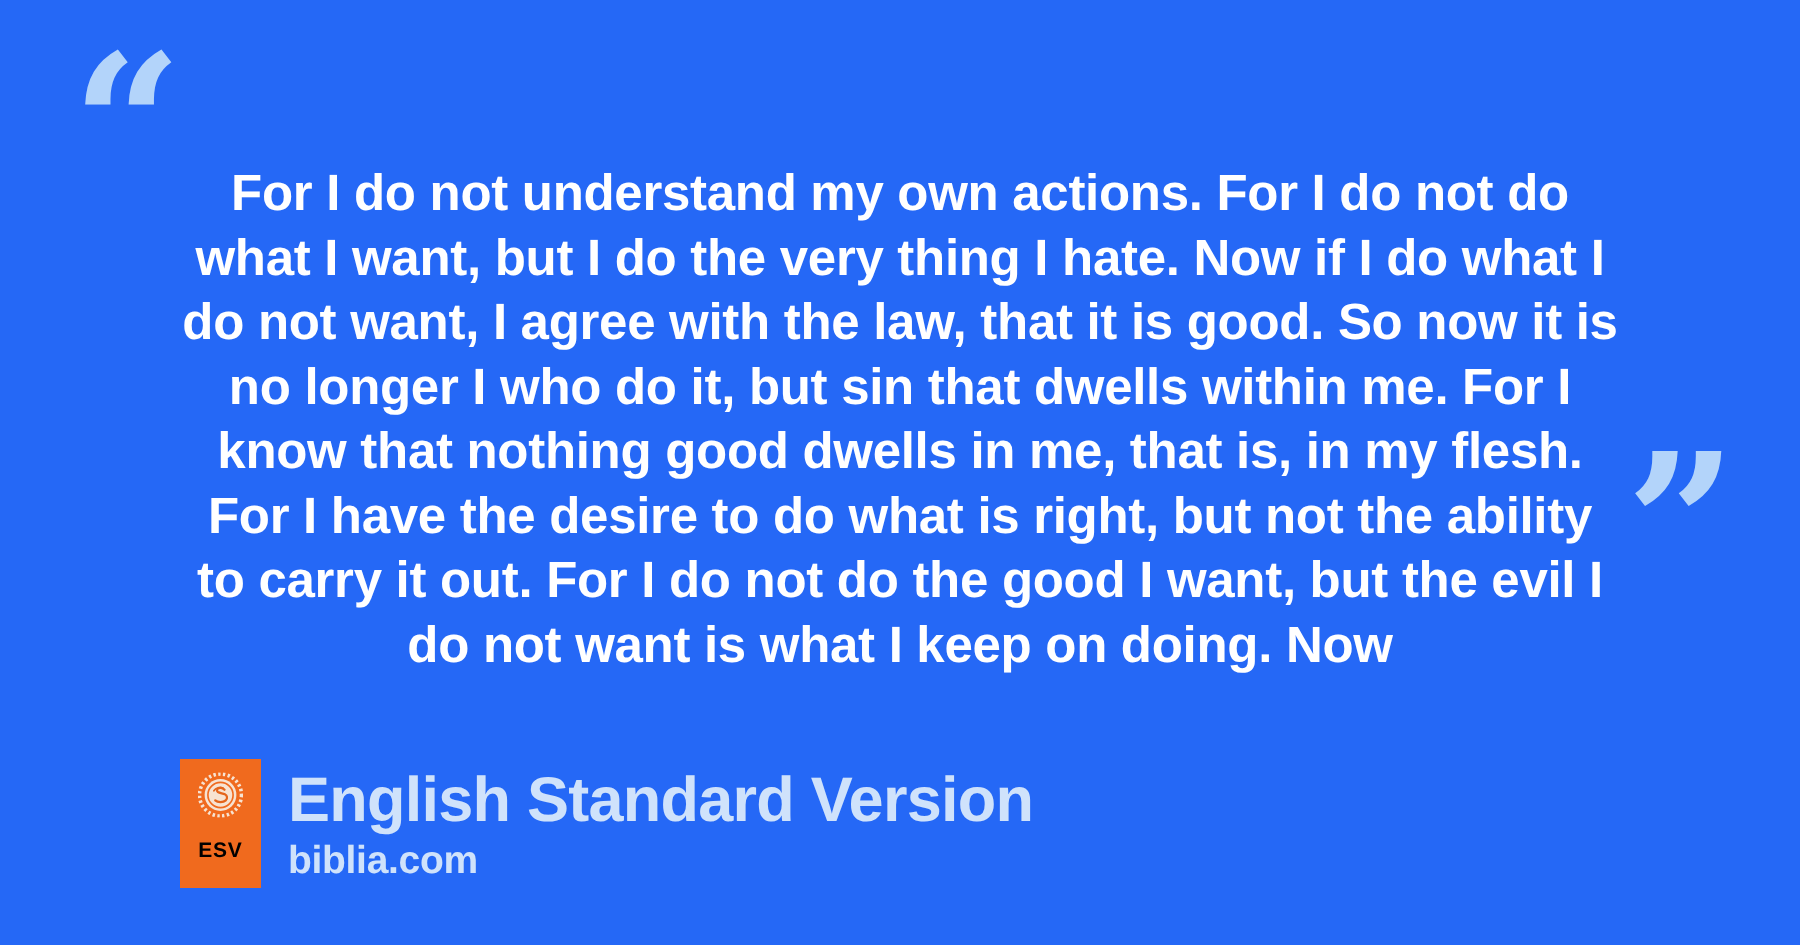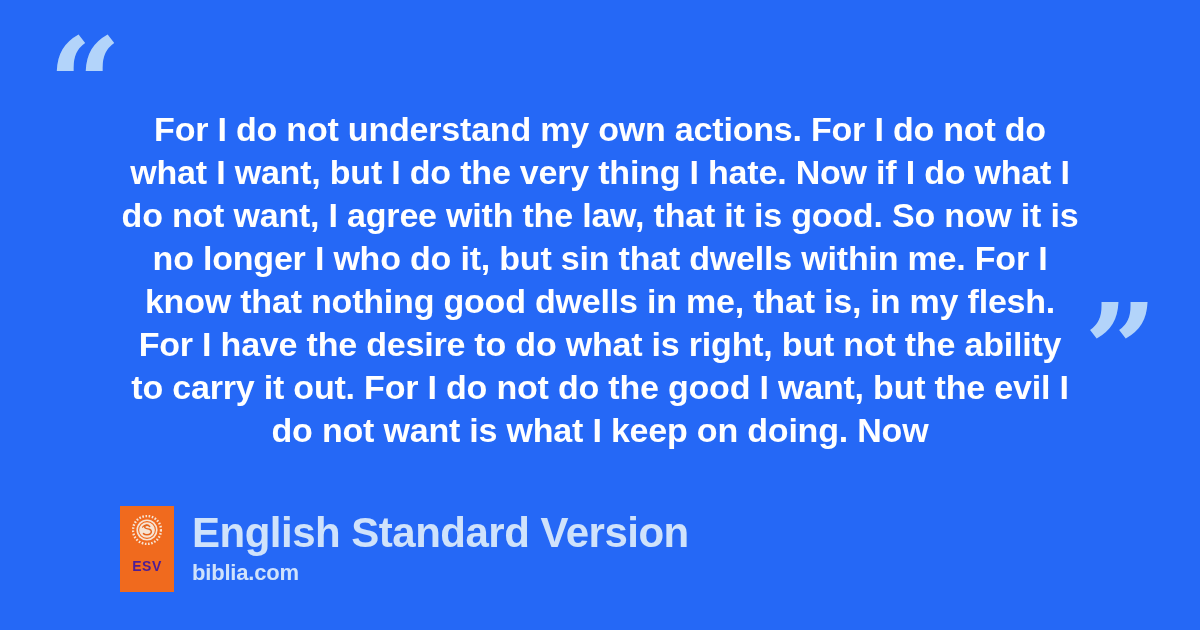--- a/index.html
+++ b/index.html
@@ -79,42 +79,42 @@
     box-sizing: border-box;
   }
   #esv-seal {
     width: 30px;
     height: 30px;
     position: relative;
   }
   #esv-seal svg { display: block; }
   #esv-logo-label {
     margin-top: 14px;
-    color: #4c1d95;
+    color: #000000;
     font-size: 14px;
     font-weight: 700;
     letter-spacing: 0.5px;
     line-height: 1;
   }
   #footer-text {
     margin-left: 18px;
     display: flex;
     flex-direction: column;
     justify-content: center;
   }
   #version-name {
     color: #cfe2fb;
     font-size: 42px;
     font-weight: 700;
     line-height: 46px;
     letter-spacing: -0.5px;
   }
   #site-url {
     color: #cfe2fb;
-    font-size: 22px;
+    font-size: 26px;
     font-weight: 700;
     line-height: 30px;
     margin-top: 2px;
     letter-spacing: -0.2px;
   }
 </style>
 </head>
 <body>
 
 <div id="canvas">

